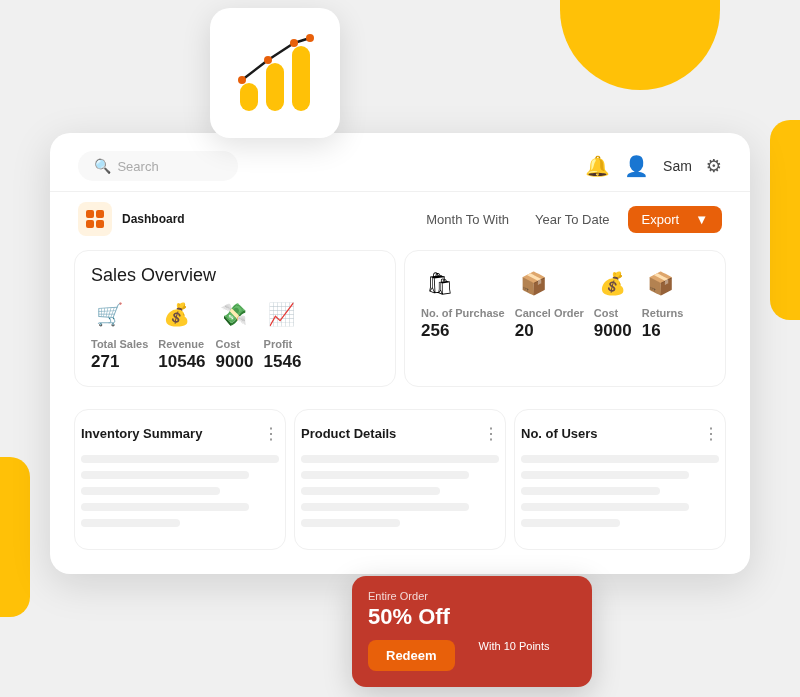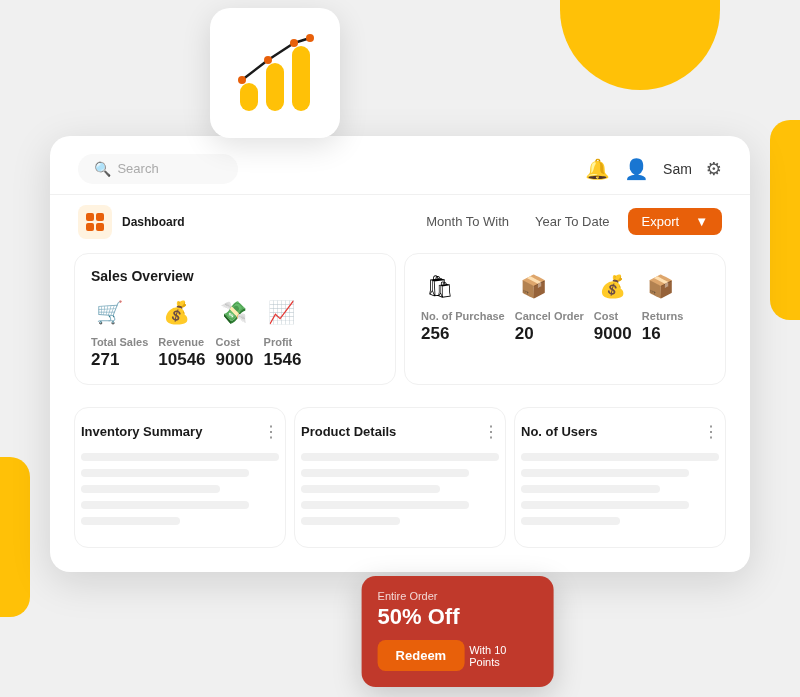--- a/index.html
+++ b/index.html
@@ -159,22 +159,22 @@
       padding: 0 20px 14px 20px;
     }
     .overview-section {
       background: #fff;
       border-radius: 14px;
       padding: 14px 16px;
       margin: 4px;
       border: 1px solid #f0f0f0;
     }
     .section-title {
-      font-size: 14px;
-      font-weight: 700;
+      font-size: 18px;
+      font-weight: 400;
       color: #1a1a1a;
       margin-bottom: 10px;
     }
     .metrics-row {
       display: flex;
       gap: 10px;
       flex-wrap: nowrap;
     }
     .metric-item {
       display: flex;
@@ -237,42 +237,42 @@
     .skeleton-line.medium { width: 85%; }
     .skeleton-line.long { width: 100%; }
     .skeleton-line.xshort { width: 50%; }
 
     
     .promo-card {
       position: absolute;
       bottom: 10px;
       left: 50%;
       transform: translateX(-20%);
-      width: 192px;
+      width: 240px;
       background: #C0392B;
       border-radius: 14px;
       padding: 14px 16px 16px 16px;
       z-index: 20;
       box-shadow: 0 8px 30px rgba(0,0,0,0.18);
     }
     .promo-label {
       font-size: 11px;
       color: rgba(255,255,255,0.8);
       margin-bottom: 2px;
     }
     .promo-discount {
       font-size: 22px;
       font-weight: 800;
       color: white;
       margin-bottom: 10px;
     }
     .promo-action-row {
       display: flex;
-      align-items: center;
-      gap: 5px;
+      align-items: flex-start;
+      gap: 24px;
     }
     .redeem-btn {
       background: #E8600A;
       color: white;
       border: none;
       border-radius: 8px;
       padding: 8px 18px;
       font-size: 13px;
       font-weight: 700;
       cursor: pointer;

